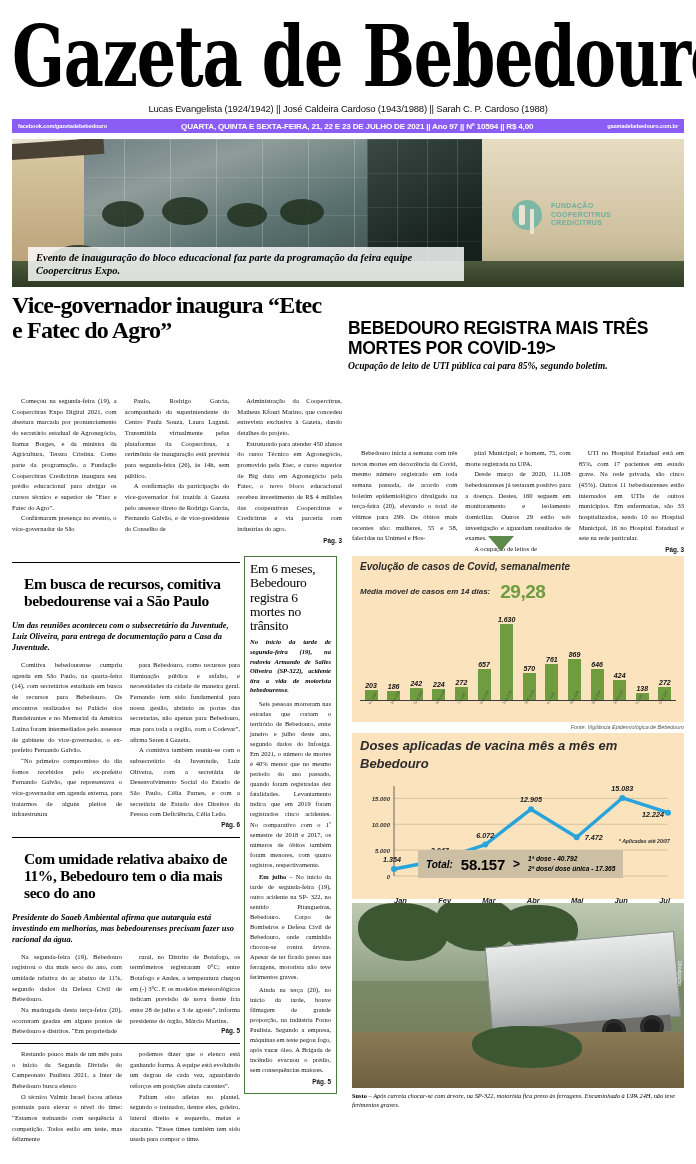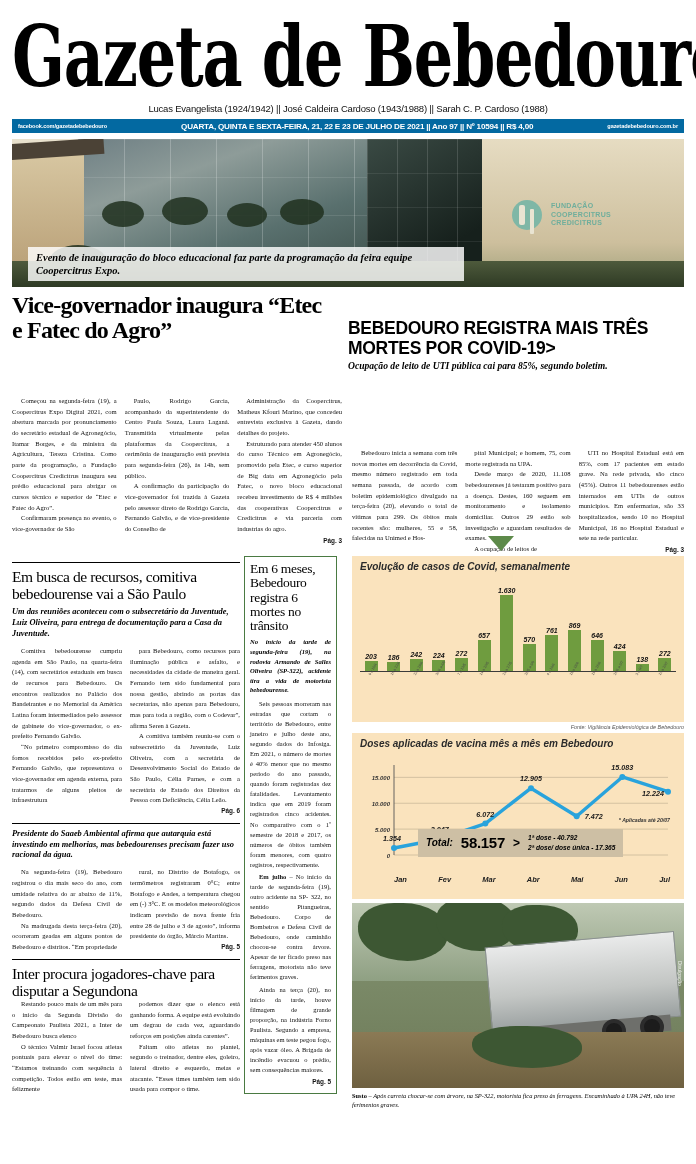--- a/index.html
+++ b/index.html
@@ -30,21 +30,21 @@
   }
   .founders {
     margin-top: 28px;
     font-size: 9.5px;
     font-family: "Liberation Sans", sans-serif;
     letter-spacing: -0.2px;
     color: #111;
   }
   .redbar {
     margin-top: 5px;
-    background: #0369a1;
+    background: #8b5cf6;
     color:#fff;
     height: 14px;
     display:flex; align-items:center; justify-content:space-between;
     padding: 0 6px;
     font-family: "Liberation Sans", sans-serif;
   }
   .redbar .side { font-size: 5.6px; letter-spacing:-0.1px; font-weight:700; }
   .redbar .center { font-size: 8.1px; font-weight:700; letter-spacing:-0.2px; }
 
   
@@ -145,22 +145,22 @@
   .col { flex:1; }
   .body-txt {
     font-family:"Liberation Serif", serif;
     font-size:6.6px; line-height:1.62; text-align:justify;
     hyphens:auto; color:#111;
   }
   .body-txt p { margin:0; text-indent:9px; }
   .pagref{ font-family:"Liberation Sans",sans-serif; font-weight:700; font-size:6.4px; }
   .hr { border:0; border-top:1px solid #000; margin:6px 0 5px 0; }
   .art-title {
-    font-family:"Liberation Serif", serif; font-weight:400;
-    font-size:15.5px; line-height:1.1; letter-spacing:-0.4px; margin:0;
+    font-family:"Liberation Serif", serif; font-weight:700;
+    font-size:15.5px; line-height:1.1; letter-spacing:-0.4px; margin:12px;
   }
   .art-sub {
     font-weight:700; font-style:italic; font-size:8.4px;
     line-height:1.3; margin:5px 0 6px 0;
   }
 
   
   .midbox {
     width: 93px; border:1.2px solid #4a7a42; padding:5px 5px 4px 5px;
   }
@@ -375,34 +375,34 @@
         <p>“No primeiro compromisso do dia fomos recebidos pelo ex-prefeito Fernando Galvão, que representava o vice-governador em agenda externa, para tratarmos de alguns pleitos de infraestrutura</p>
       </div>
       <div class="col body-txt">
         <p>para Bebedouro, como recursos para iluminação pública e asfalto, e necessidades da cidade de maneira geral. Fernando tem sido fundamental para nossa gestão, abrindo as portas das secretarias, não apenas para Bebedouro, mas para toda a região, com o Codevar”, afirma Seren à Gazeta.</p>
         <p>A comitiva também reuniu-se com o subsecretário da Juventude, Luiz Oliveira, com a secretária de Desenvolvimento Social do Estado de São Paulo, Célia Parnes, e com a secretária de Estado dos Direitos da Pessoa com Deficiência, Célia Leão.</p>
         <p style="text-align:right;text-indent:0;"><span class="pagref">Pág. 6</span></p>
       </div>
     </div>
 
     <hr class="hr">
+    <h3 class="art-title">Com umidade relativa abaixo de 11%, Bebedouro tem o dia mais seco do ano</h3>
     <div class="art-sub">Presidente do Saaeb Ambiental afirma que autarquia está investindo em melhorias, mas bebedourenses precisam fazer uso racional da água.</div>
     <div class="cols">
       <div class="col body-txt">
         <p>Na segunda-feira (19), Bebedouro registrou o dia mais seco do ano, com umidade relativa do ar abaixo de 11%, segundo dados da Defesa Civil de Bebedouro.</p>
         <p>Na madrugada desta terça-feira (20), ocorreram geadas em alguns pontos de Bebedouro e distritos. “Em propriedade</p>
       </div>
       <div class="col body-txt">
         <p>rural, no Distrito de Botafogo, os termômetros registraram 0°C; entre Botafogo e Andes, a temperatura chegou em (-) 3°C. E os modelos meteorológicos indicam previsão de nova frente fria entre 28 de julho e 3 de agosto”, informa presidente do órgão, Márcio Martins.</p>
         <p style="text-align:right;text-indent:0;"><span class="pagref">Pág. 5</span></p>
       </div>
     </div>
 
     <hr class="hr">
-    <h3 class="art-title">Inter procura jogadores-chave para disputar a Segundona</h3>
     <div class="cols">
       <div class="col body-txt">
         <p>Restando pouco mais de um mês para o início da Segunda Divisão do Campeonato Paulista 2021, a Inter de Bebedouro busca elenco</p>
         <p>O técnico Valmir Israel focou atletas pontuais para elevar o nível do time: “Estamos treinando com sequência à competição. Todos estão em teste, mas felizmente</p>
       </div>
       <div class="col body-txt">
         <p>podemos dizer que o elenco está ganhando forma. A equipe está evoluindo um degrau de cada vez, aguardando reforços em posições ainda carentes”.</p>
         <p>Faltam oito atletas no plantel, segundo o treinador, dentre eles, goleiro, lateral direito e esquerdo, meias e atacante. “Esses times também tem sido usada para compor o time.</p>
 
       </div>
@@ -419,20 +419,24 @@
         <p>Ainda na terça (20), no início da tarde, houve filmagem de grande proporção, na indústria Forno Paulista. Segundo a empresa, máquinas em teste pegou fogo, após vazar óleo. A Brigada de incêndio evacuou o prédio, sem consequências maiores.</p>
         <p style="text-align:right;text-indent:0;"><span class="pagref">Pág. 5</span></p>
       </div>
     </div>
   </div>
 
   <div class="right-zone">
 
     <div class="chart-card" style="height:166px;">
       <div class="chart-title">Evolução de casos de Covid, semanalmente</div>
+      <div style="display:flex;align-items:center;gap:10px;margin-top:7px;">
+        <div class="mm-label">Média móvel de casos em 14 dias:</div>
+        <div class="mm-value">29,28</div>
+      </div>
       <div class="bars" id="bars">
           <div class="bar-wrap">
             <div class="bar-val">203</div>
             <div class="bar" style="height: 9.46503px; background: rgb(111, 156, 63);"></div>
           </div>
           <div class="bar-wrap">
             <div class="bar-val">186</div>
             <div class="bar" style="height: 8.67239px; background: rgb(111, 156, 63);"></div>
           </div>
           <div class="bar-wrap">
@@ -498,21 +502,21 @@
           <div class="xlab">19 a 25/6</div>
           <div class="xlab">26/6 a 2/7</div>
           <div class="xlab">3 a 9/7</div>
           <div class="xlab">10 a 20/7</div>
         </div>
     </div>
 
     <div class="fonte">Fonte: Vigilância Epidemiológica de Bebedouro</div>
 
     <div class="chart-card" style="height:166px;">
-      <div class="chart-title" style="font-size:10px;">Doses aplicadas de vacina mês a mês em Bebedouro</div>
+      <div class="chart-title" style="font-size:13px;">Doses aplicadas de vacina mês a mês em Bebedouro</div>
       <div class="lc-wrap">
         <svg class="lc-svg" width="316" height="118" viewBox="0 0 316 118">
           <g id="lc-grid">
               <line x1="34" x2="308" y1="100" y2="100" stroke="#c9b999" stroke-width="0.8"></line>
               <line x1="34" x2="308" y1="74.11764705882354" y2="74.11764705882354" stroke="#c9b999" stroke-width="0.8"></line>
               <line x1="34" x2="308" y1="48.23529411764706" y2="48.23529411764706" stroke="#c9b999" stroke-width="0.8"></line>
               <line x1="34" x2="308" y1="22.352941176470594" y2="22.352941176470594" stroke="#c9b999" stroke-width="0.8"></line>
               <line x1="34" x2="34" y1="10" y2="100" stroke="#555" stroke-width="0.9"></line>
             </g>
           <g id="lc-yticks">

